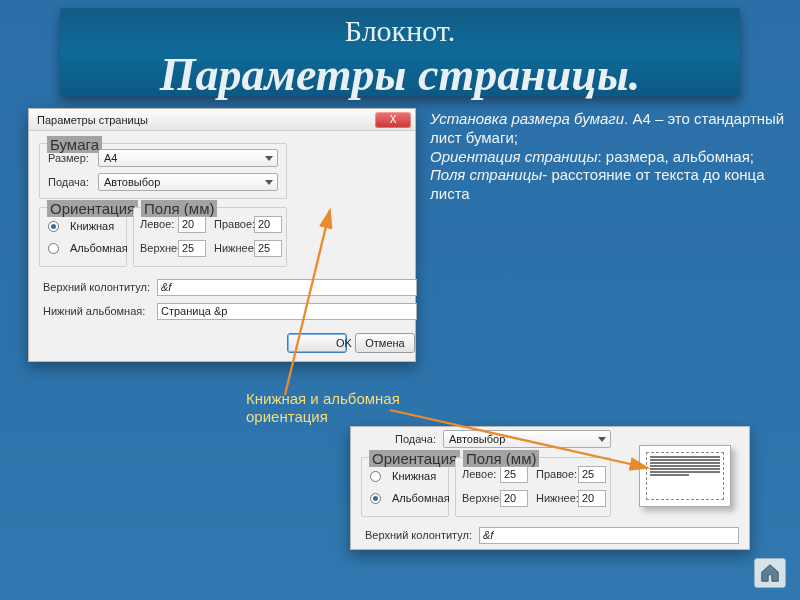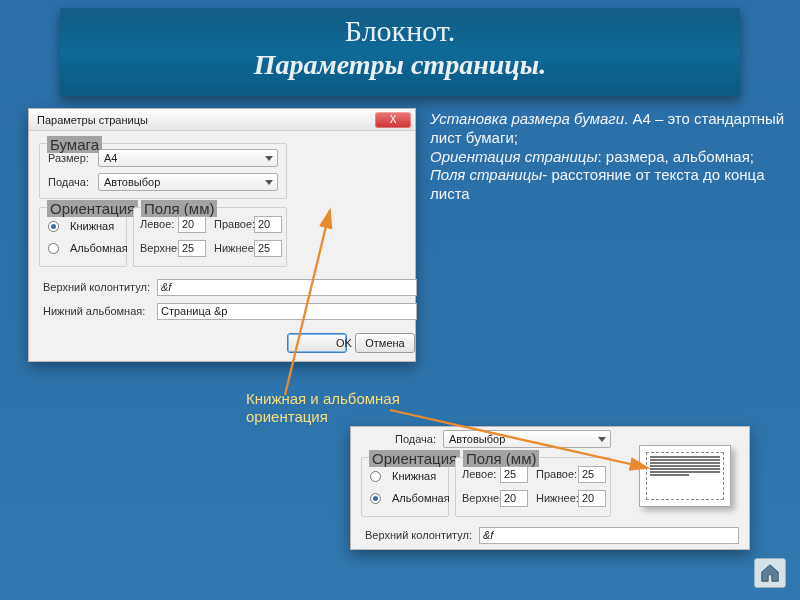--- a/index.html
+++ b/index.html
@@ -17,21 +17,21 @@
     width: 680px; height: 88px;
     background: linear-gradient(180deg, #135b86 0%, #0f6a98 50%, #0b5884 100%);
     border-radius: 2px;
     box-shadow: 0 6px 12px rgba(0,0,0,0.4);
     text-align: center;
     color: #e9f0f3;
     font-family: Georgia, "Times New Roman", serif;
     line-height: 1.15;
   }
   .banner .t1 { font-size: 30px; margin-top: 6px; }
-  .banner .t2 { font-size: 28px; font-style: italic; font-weight: bold; }
+  .banner .t2 { font-size: 46px; font-style: italic; font-weight: bold; }
   
   .desc {
     position: absolute;
     left: 430px; top: 110px; width: 370px;
     color: #f2f4f5;
     font-size: 15px;
     font-family: Arial, sans-serif;
     line-height: 1.25;
   }
   .desc em { }

